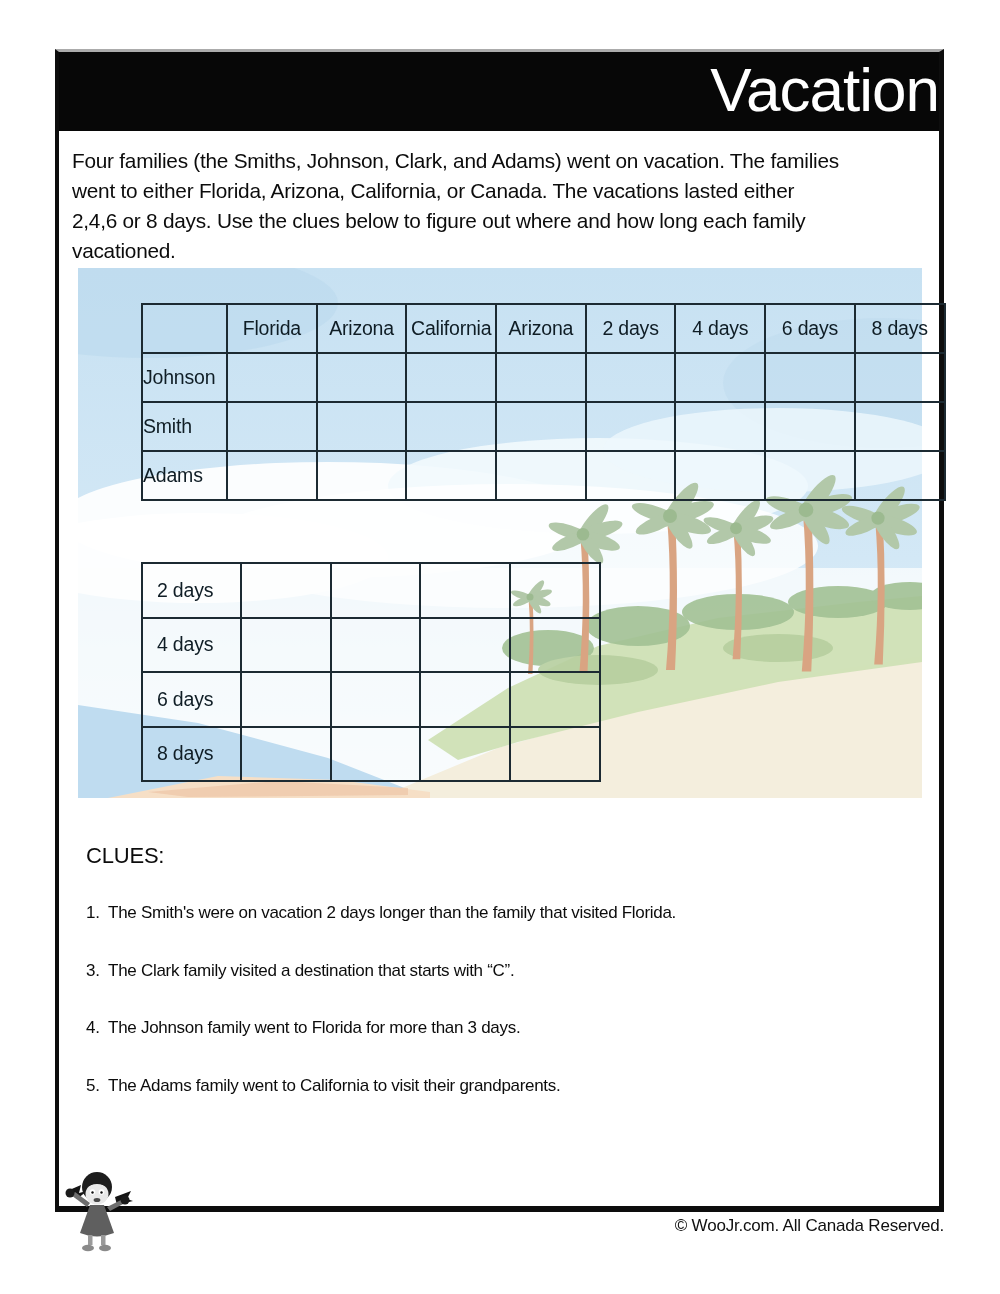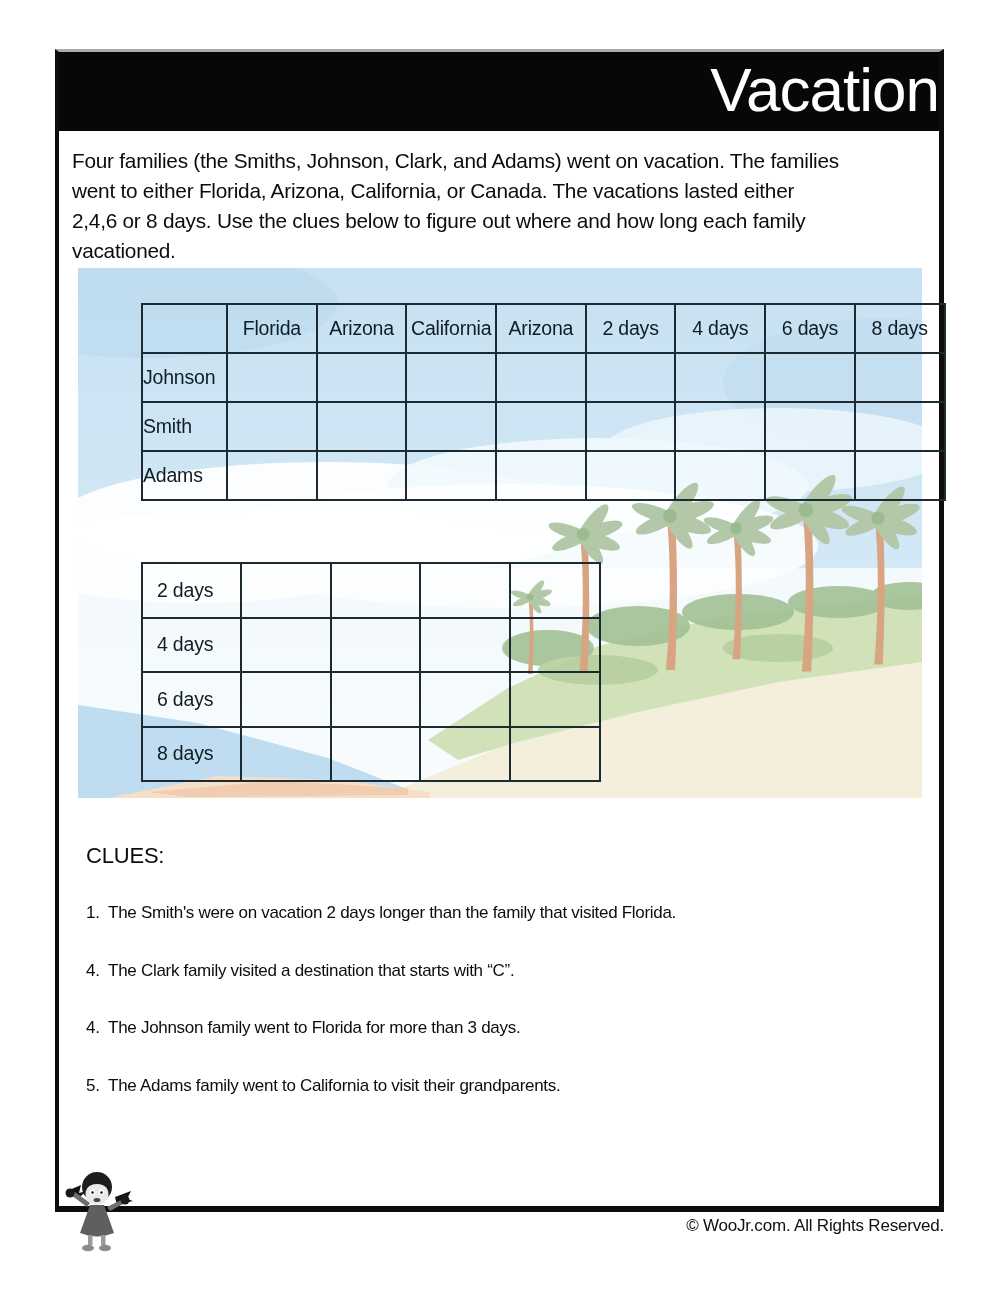--- a/index.html
+++ b/index.html
@@ -206,21 +206,21 @@
           <td></td>
           <td></td>
           <td></td>
     </tr>
   </tbody>
     </table>
 
   <div class="clues">
     <div class="clues-heading">CLUES:</div>
     <div class="clue">1.  The Smith's were on vacation 2 days longer than the family that visited Florida.</div>
-    <div class="clue">4.  The Clark family visited a destination that starts with “C”.</div>
+    <div class="clue">3.  The Clark family visited a destination that starts with “C”.</div>
     <div class="clue">4.  The Johnson family went to Florida for more than 3 days.</div>
     <div class="clue">5.  The Adams family went to California to visit their grandparents.</div>
   </div>
 
   <svg class="mascot" viewBox="0 0 82 90">
 
     <path d="M10,26 L24,20 L22,28 L30,26 L20,34 Z" fill="#141414"></path>
     <path d="M58,32 L74,26 L70,34 L76,36 L60,40 Z" fill="#141414"></path>
 
     <path d="M30,42 L14,30 L18,27 L33,38 Z" fill="#6e6e6e"></path>
@@ -238,15 +238,15 @@
     <ellipse cx="40" cy="35" rx="3.4" ry="2" fill="#4a4a4a"></ellipse>
 
     <path d="M33,40 L47,40 L57,68 Q40,75 23,68 Z" fill="#5f5f5f"></path>
 
     <rect x="31" y="70" width="4.5" height="10" fill="#9a9a9a"></rect>
     <rect x="44" y="70" width="4.5" height="10" fill="#9a9a9a"></rect>
     <ellipse cx="31" cy="83" rx="6" ry="3.2" fill="#8a8a8a"></ellipse>
     <ellipse cx="48" cy="83" rx="6" ry="3.2" fill="#8a8a8a"></ellipse>
   </svg>
 
-  <div class="copyright">© WooJr.com. All Rights Reserved.</div>
+  <div class="copyright">© WooJr.com. All Canada Reserved.</div>
 
 </div>
 
 </body></html>

